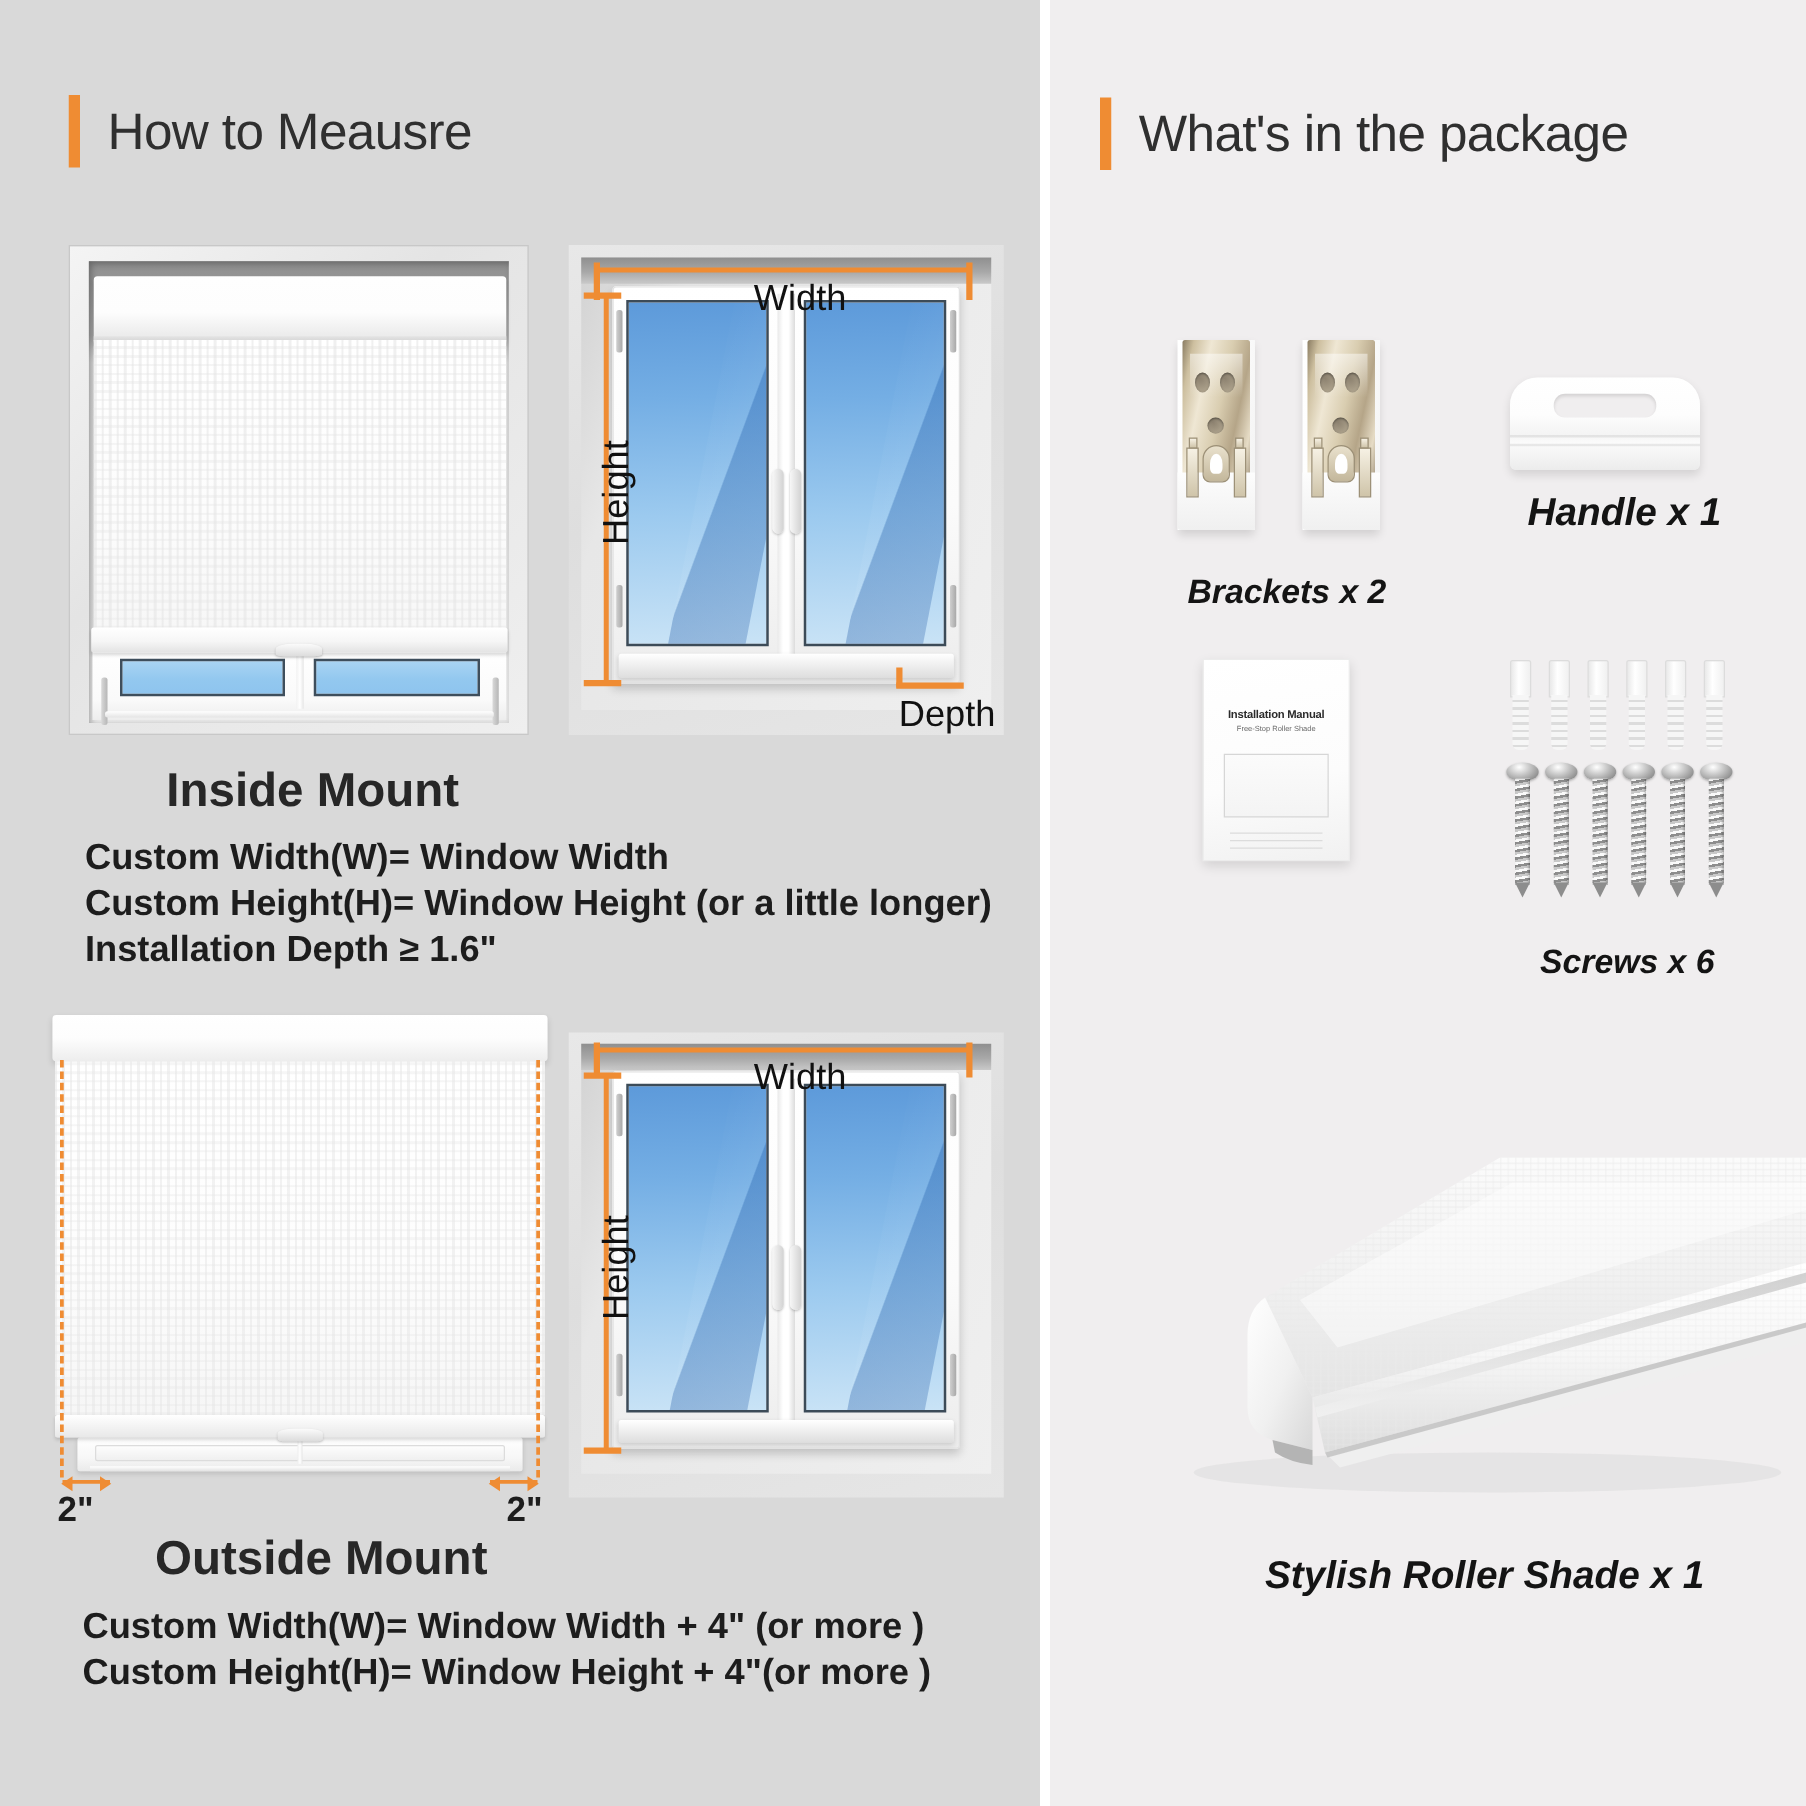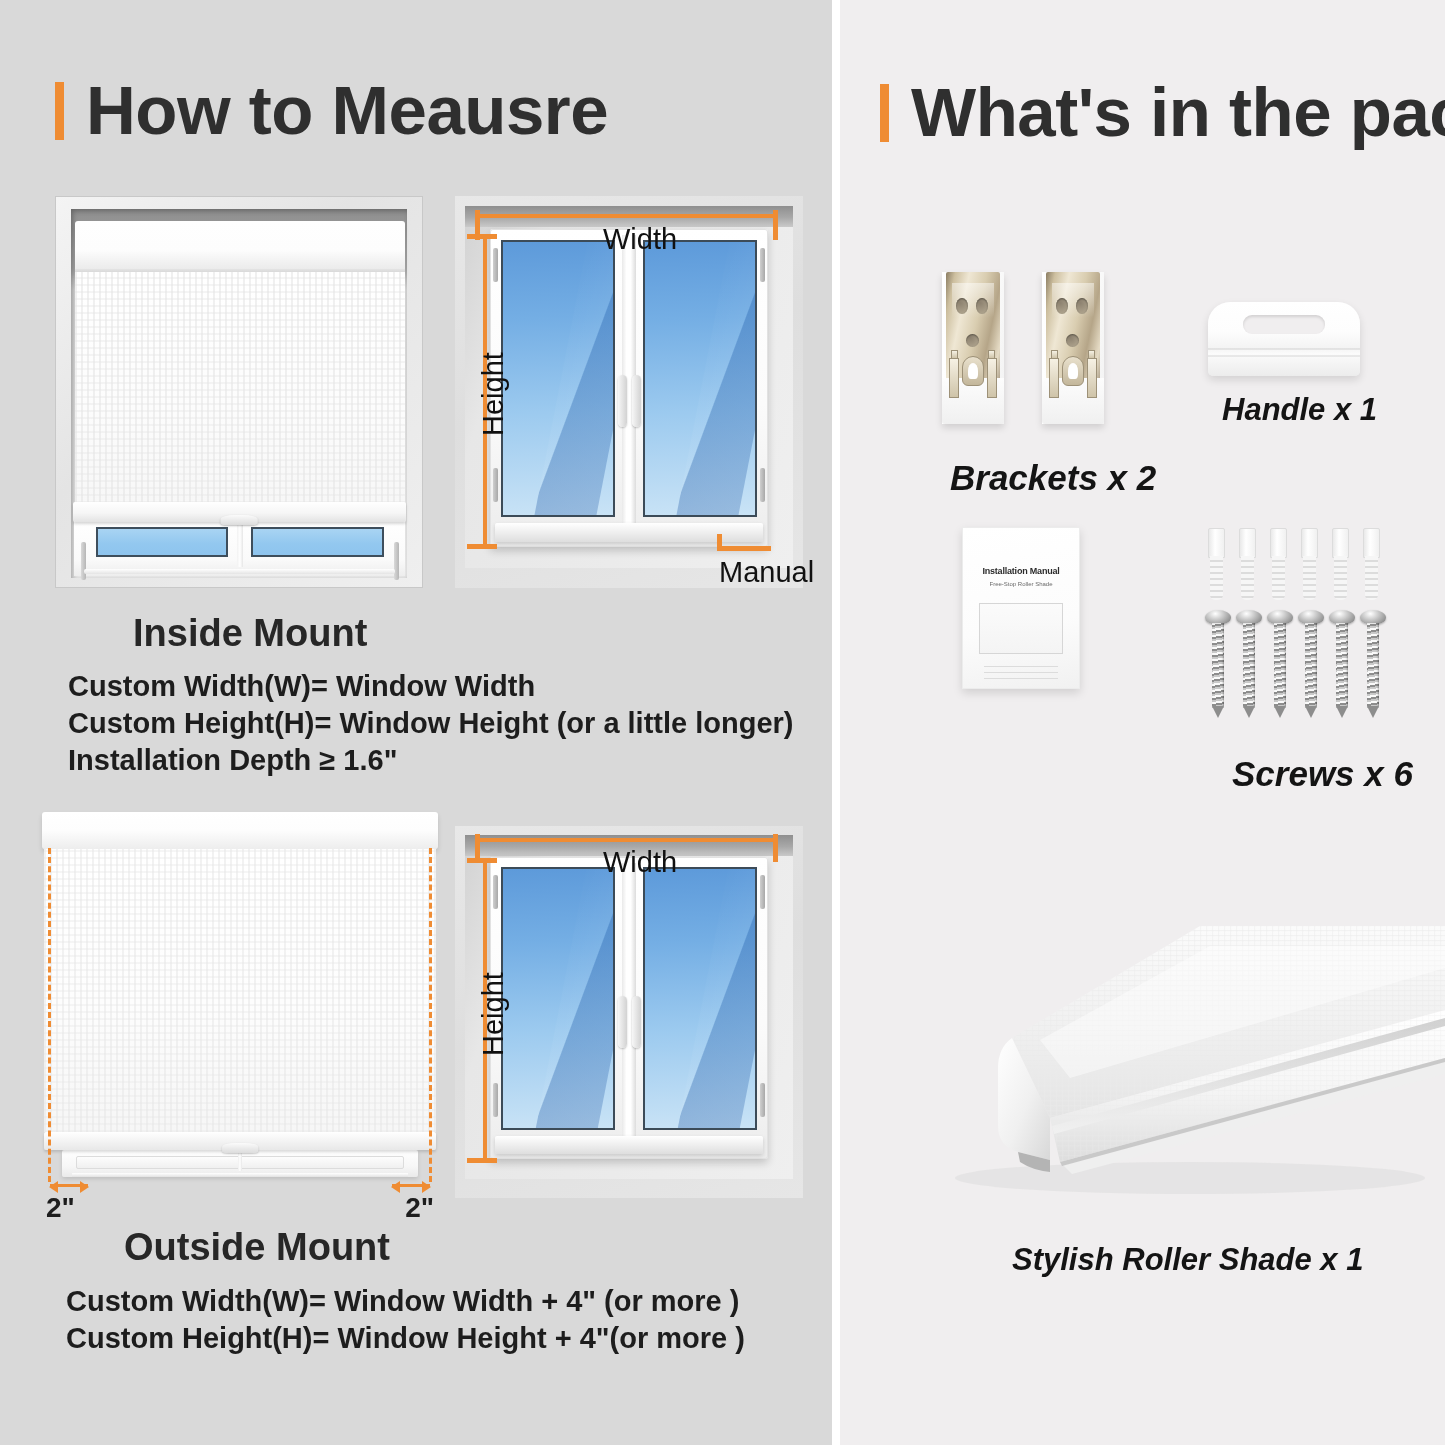--- a/index.html
+++ b/index.html
@@ -14,21 +14,21 @@
 
   
   .panel-left  { width:832px; height:1445px; background:#d9d9d9; position:relative; }
   .divider     { width:8px;  height:1445px; background:#ffffff; }
   .panel-right { flex:1;     height:1445px; background:#f0eeef; position:relative; }
 
   
   .heading { position:absolute; display:flex; align-items:center; gap:22px; }
   .accent-bar { width:9px; height:58px; background:#ef8c33; flex:0 0 auto; }
   .heading h1 {
-    font-size:69px; font-weight:bold; color:#2f2f2f;
+    font-size:41px; font-weight:normal; color:#2f2f2f;
     letter-spacing:-0.5px; white-space:nowrap; line-height:1;
   }
 
   
   .mount-title {
     position:absolute; font-size:38px; font-weight:bold;
     color:#272727; white-space:nowrap;
   }
   .mount-lines { position:absolute;font-weight:bold; }
   .mount-lines p {
@@ -226,21 +226,21 @@
   .mk-v{ position:absolute; width:0;  border-left:4px solid #ef8c33; }
   .mk-cap{ position:absolute; background:#ef8c33; }
   .dim-label{
     position:absolute; font-size:29px; color:#111; font-weight:normal;
     white-space:nowrap;
   }
   .dim-label.vert{ transform:rotate(-90deg); transform-origin:left top; }
 
   
   .pkg-label{
-    position:absolute; font-size:35px; font-weight:bold; font-style:italic;
+    position:absolute; font-size:27px; font-weight:bold; font-style:italic;
     color:#141414; white-space:nowrap;
   }
   .pkg-label.big{ font-size:31px; }
 
   
   .bracket{
     position:absolute; width:62px; height:152px;
     background:linear-gradient(100deg,#ffffff 0%,#fcfcfc 55%,#f2f2f2 100%);
     box-shadow:0 4px 7px rgba(0,0,0,.13);
   }
@@ -417,21 +417,21 @@
       <div class="mk-cap" style="left:318px; top:14px; width:5px; height:30px;"></div>
       <div class="dim-label" style="left:148px; top:27px;">Width</div>
 
       <div class="mk-v" style="left:28px; top:40px; height:312px;"></div>
       <div class="mk-cap" style="left:12px; top:38px; width:30px; height:5px;"></div>
       <div class="mk-cap" style="left:12px; top:348px; width:30px; height:5px;"></div>
       <div class="dim-label vert" style="left:22px; top:240px;">Height</div>
 
       <div class="mk-cap" style="left:262px; top:350px; width:54px; height:5px;"></div>
       <div class="mk-cap" style="left:262px; top:338px; width:5px; height:16px;"></div>
-      <div class="dim-label" style="left:264px; top:360px;">Manual</div>
+      <div class="dim-label" style="left:264px; top:360px;">Depth</div>
     </div>
 
     <div class="mount-title" style="left:133px; top:612px;">Inside Mount</div>
     <div class="mount-lines" style="left:68px; top:668px;">
       <p>Custom Width(W)= Window Width</p>
       <p>Custom Height(H)= Window Height (or a little longer)</p>
       <p>Installation Depth ≥ 1.6"</p>
     </div>
 
     <div class="ill" style="left:42px; top:812px; width:396px; height:388px;">

